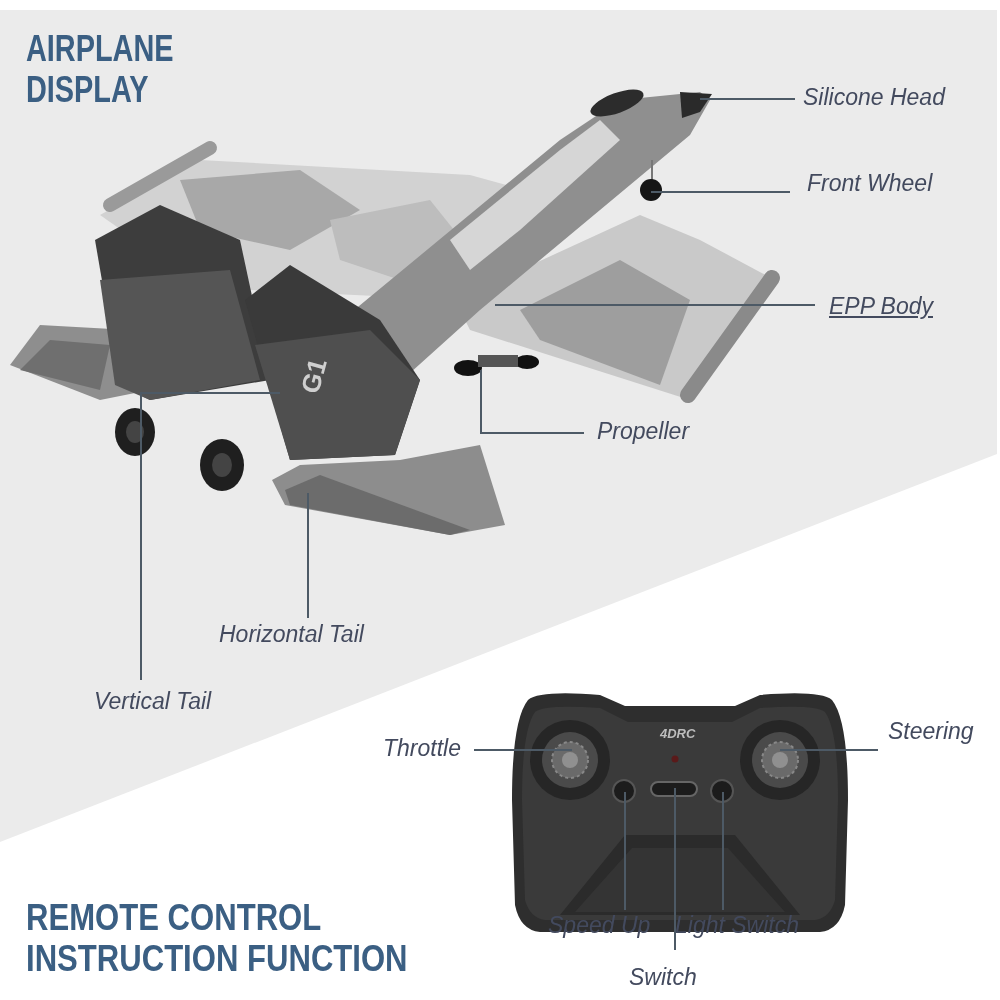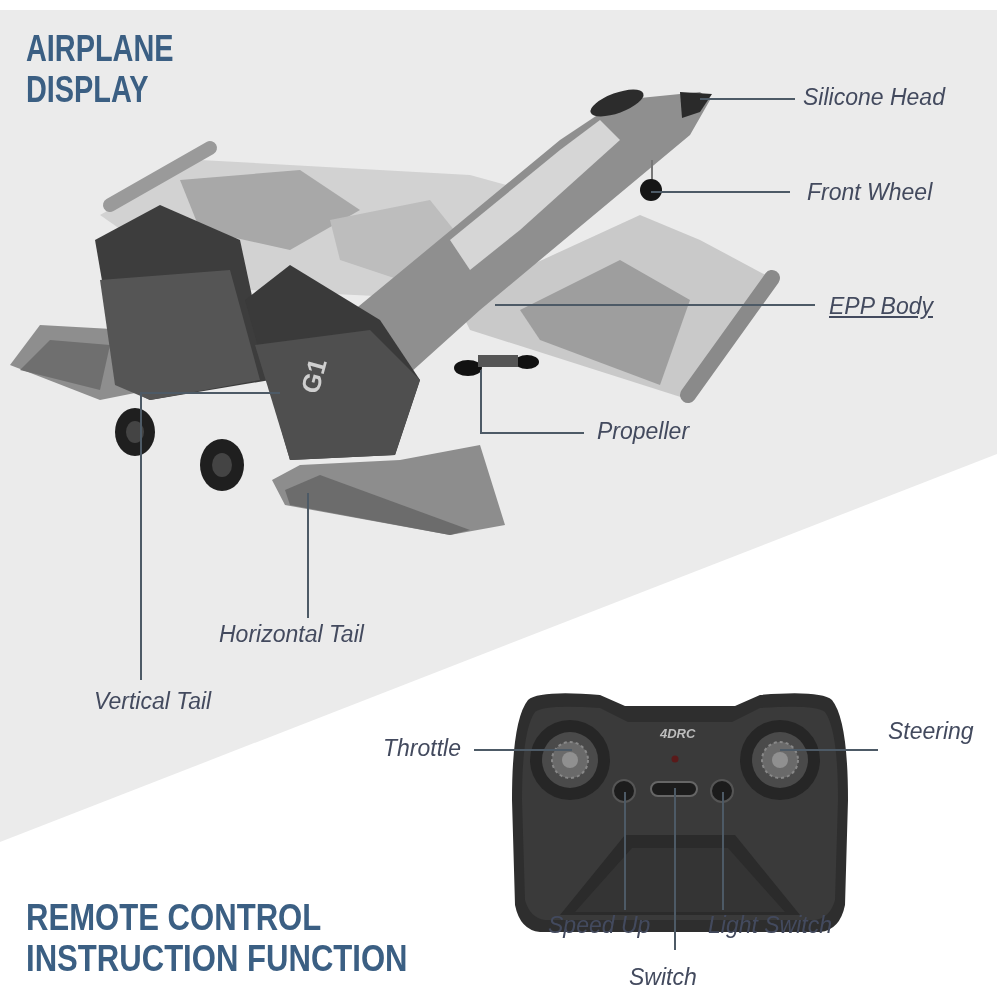--- a/index.html
+++ b/index.html
@@ -77,21 +77,21 @@
 <div class="line hl" style="left:700px;top:98px;width:95px;"></div>
 <div class="line hl" style="left:651px;top:191px;width:139px;"></div>
 <div class="line hl" style="left:495px;top:304px;width:320px;"></div>
 <div class="line vl" style="left:480px;top:370px;height:63px;"></div>
 <div class="line hl" style="left:480px;top:432px;width:104px;"></div>
 <div class="line vl" style="left:307px;top:493px;height:125px;"></div>
 <div class="line vl" style="left:140px;top:392px;height:288px;"></div>
 <div class="line hl" style="left:140px;top:392px;width:140px;"></div>
 
 <div class="label" style="left:803px;top:86px;">Silicone Head</div>
-<div class="label" style="left:807px;top:181px;">Front Wheel</div>
+<div class="label" style="left:807px;top:172px;">Front Wheel</div>
 <div class="label" style="left:829px;top:295px;text-decoration:underline;">EPP Body</div>
 <div class="label" style="left:597px;top:420px;">Propeller</div>
 <div class="label" style="left:219px;top:623px;">Horizontal Tail</div>
 <div class="label" style="left:49px;top:690px;margin-left:45px;">Vertical Tail</div>
 
 <svg width="1000" height="1000" viewBox="0 0 1000 1000">
   <path d="M528,700 Q540,690 600,695 L625,706 L735,706 L760,695 Q820,690 832,700 Q848,720 848,800 L845,905 Q840,930 820,932 L540,932 Q520,930 515,905 L512,800 Q512,720 528,700 Z" fill="#2e2e2e"></path>
   <path d="M535,712 Q545,704 600,708 L628,722 L732,722 L760,708 Q815,704 825,712 Q838,730 838,800 L835,900 Q830,918 815,920 L545,920 Q530,918 525,900 L522,800 Q522,730 535,712 Z" fill="#3a3a3a"></path>
 
   <path d="M560,915 L625,835 L735,835 L800,915 Z" fill="#2b2b2b"></path>
@@ -119,19 +119,19 @@
 
 <div class="line hl" style="left:474px;top:749px;width:98px;"></div>
 <div class="line hl" style="left:780px;top:749px;width:98px;"></div>
 <div class="line vl" style="left:624px;top:792px;height:118px;"></div>
 <div class="line vl" style="left:674px;top:788px;height:162px;"></div>
 <div class="line vl" style="left:722px;top:792px;height:118px;"></div>
 
 <div class="label" style="left:383px;top:737px;">Throttle</div>
 <div class="label" style="left:888px;top:720px;">Steering</div>
 <div class="label" style="left:548px;top:914px;">Speed Up</div>
-<div class="label" style="left:708px;top:914px;">Light Switch</div>
+<div class="label" style="left:675px;top:914px;">Light Switch</div>
 <div class="label" style="left:629px;top:966px;">Switch</div>
 
 <div class="heading h-bot">
   <div>REMOTE CONTROL</div>
   <div>INSTRUCTION FUNCTION</div>
 </div>
 
 </body></html>

